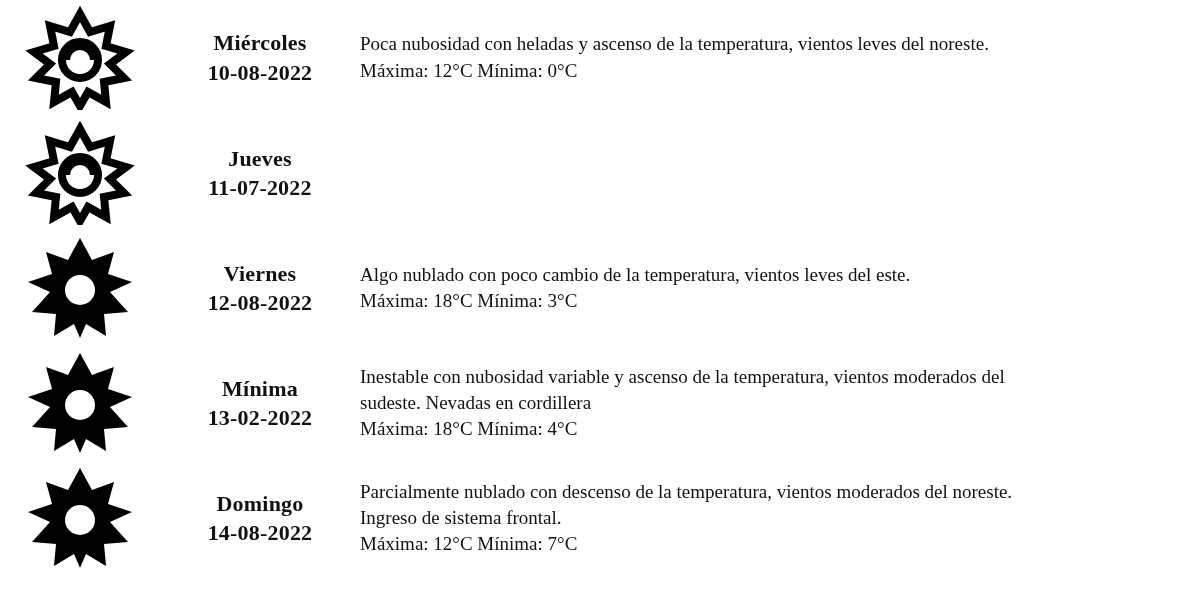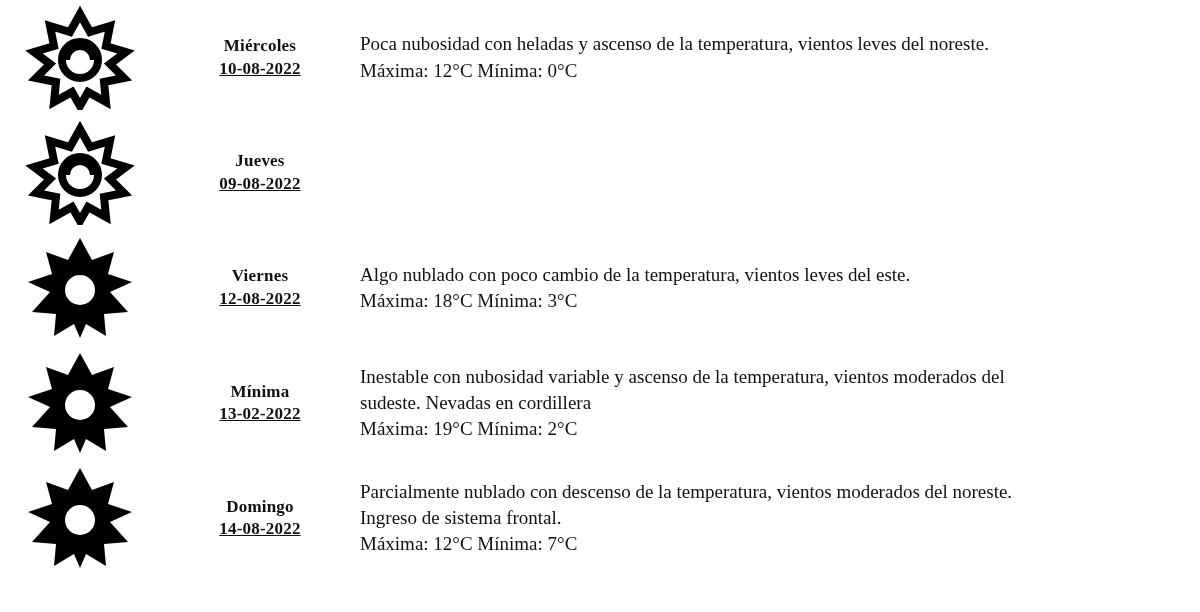--- a/index.html
+++ b/index.html
@@ -36,30 +36,29 @@
     justify-content: center;
   }
   .icon-cell svg {
     display: block;
   }
   .day-cell {
     width: 200px;
     min-width: 200px;
     text-align: center;
     font-weight: bold;
-    font-size: 17px;
+    font-size: 22px;
     line-height: 1.33;
     letter-spacing: 0.2px;
   }
   .day-name {
     display: block;
   }
   .day-date {
     display: block;
-    text-decoration: underline;
   }
   .desc-cell {
     flex: 1;
     font-size: 19px;
     line-height: 1.38;
     padding-right: 40px;
   }
   .desc-line {
     display: block;
     white-space: nowrap;
@@ -107,21 +106,21 @@
           <g fill="none" stroke="#000000" stroke-width="8">
             <path d="M58 8 L68 26 L88 20 L84 40 L104 46 L88 58 L102 72 L82 76 L84 96 L66 86 L58 100 L50 86 L32 96 L34 76 L14 72 L28 58 L12 46 L32 40 L28 20 L48 26 Z"></path>
             <circle cx="58" cy="54" r="18"></circle>
             <path d="M44 54 a14 14 0 0 1 28 0"></path>
           </g>
         </svg>
       </span>
     </div>
     <div class="day-cell">
       <span class="day-name">Jueves</span>
-      <span class="day-date">09-08-2022</span>
+      <span class="day-date">11-07-2022</span>
     </div>
     <div class="desc-cell">
     </div>
   </div>
 
   <div class="row">
     <div class="icon-cell">
       <span>
         <svg width="116" height="104" viewBox="0 0 116 104" xmlns="http://www.w3.org/2000/svg">
           <g fill="#000000">
@@ -152,21 +151,21 @@
         </svg>
       </span>
     </div>
     <div class="day-cell">
       <span class="day-name">Mínima</span>
       <span class="day-date">13-02-2022</span>
     </div>
     <div class="desc-cell">
       <span class="desc-line">Inestable con nubosidad variable y ascenso de la temperatura, vientos moderados del</span>
       <span class="desc-line">sudeste. Nevadas en cordillera</span>
-      <span class="temps">Máxima: 19°C Mínima: 2°C</span>
+      <span class="temps">Máxima: 18°C Mínima: 4°C</span>
     </div>
   </div>
 
   <div class="row">
     <div class="icon-cell">
       <span>
         <svg width="116" height="104" viewBox="0 0 116 104" xmlns="http://www.w3.org/2000/svg">
           <g fill="#000000">
             <path d="M58 2 L70 24 L92 16 L86 38 L110 46 L88 56 L106 76 L82 78 L84 100 L64 88 L58 102 L52 88 L32 100 L34 78 L10 76 L28 56 L6 46 L30 38 L24 16 L46 24 Z"></path>
           </g>

